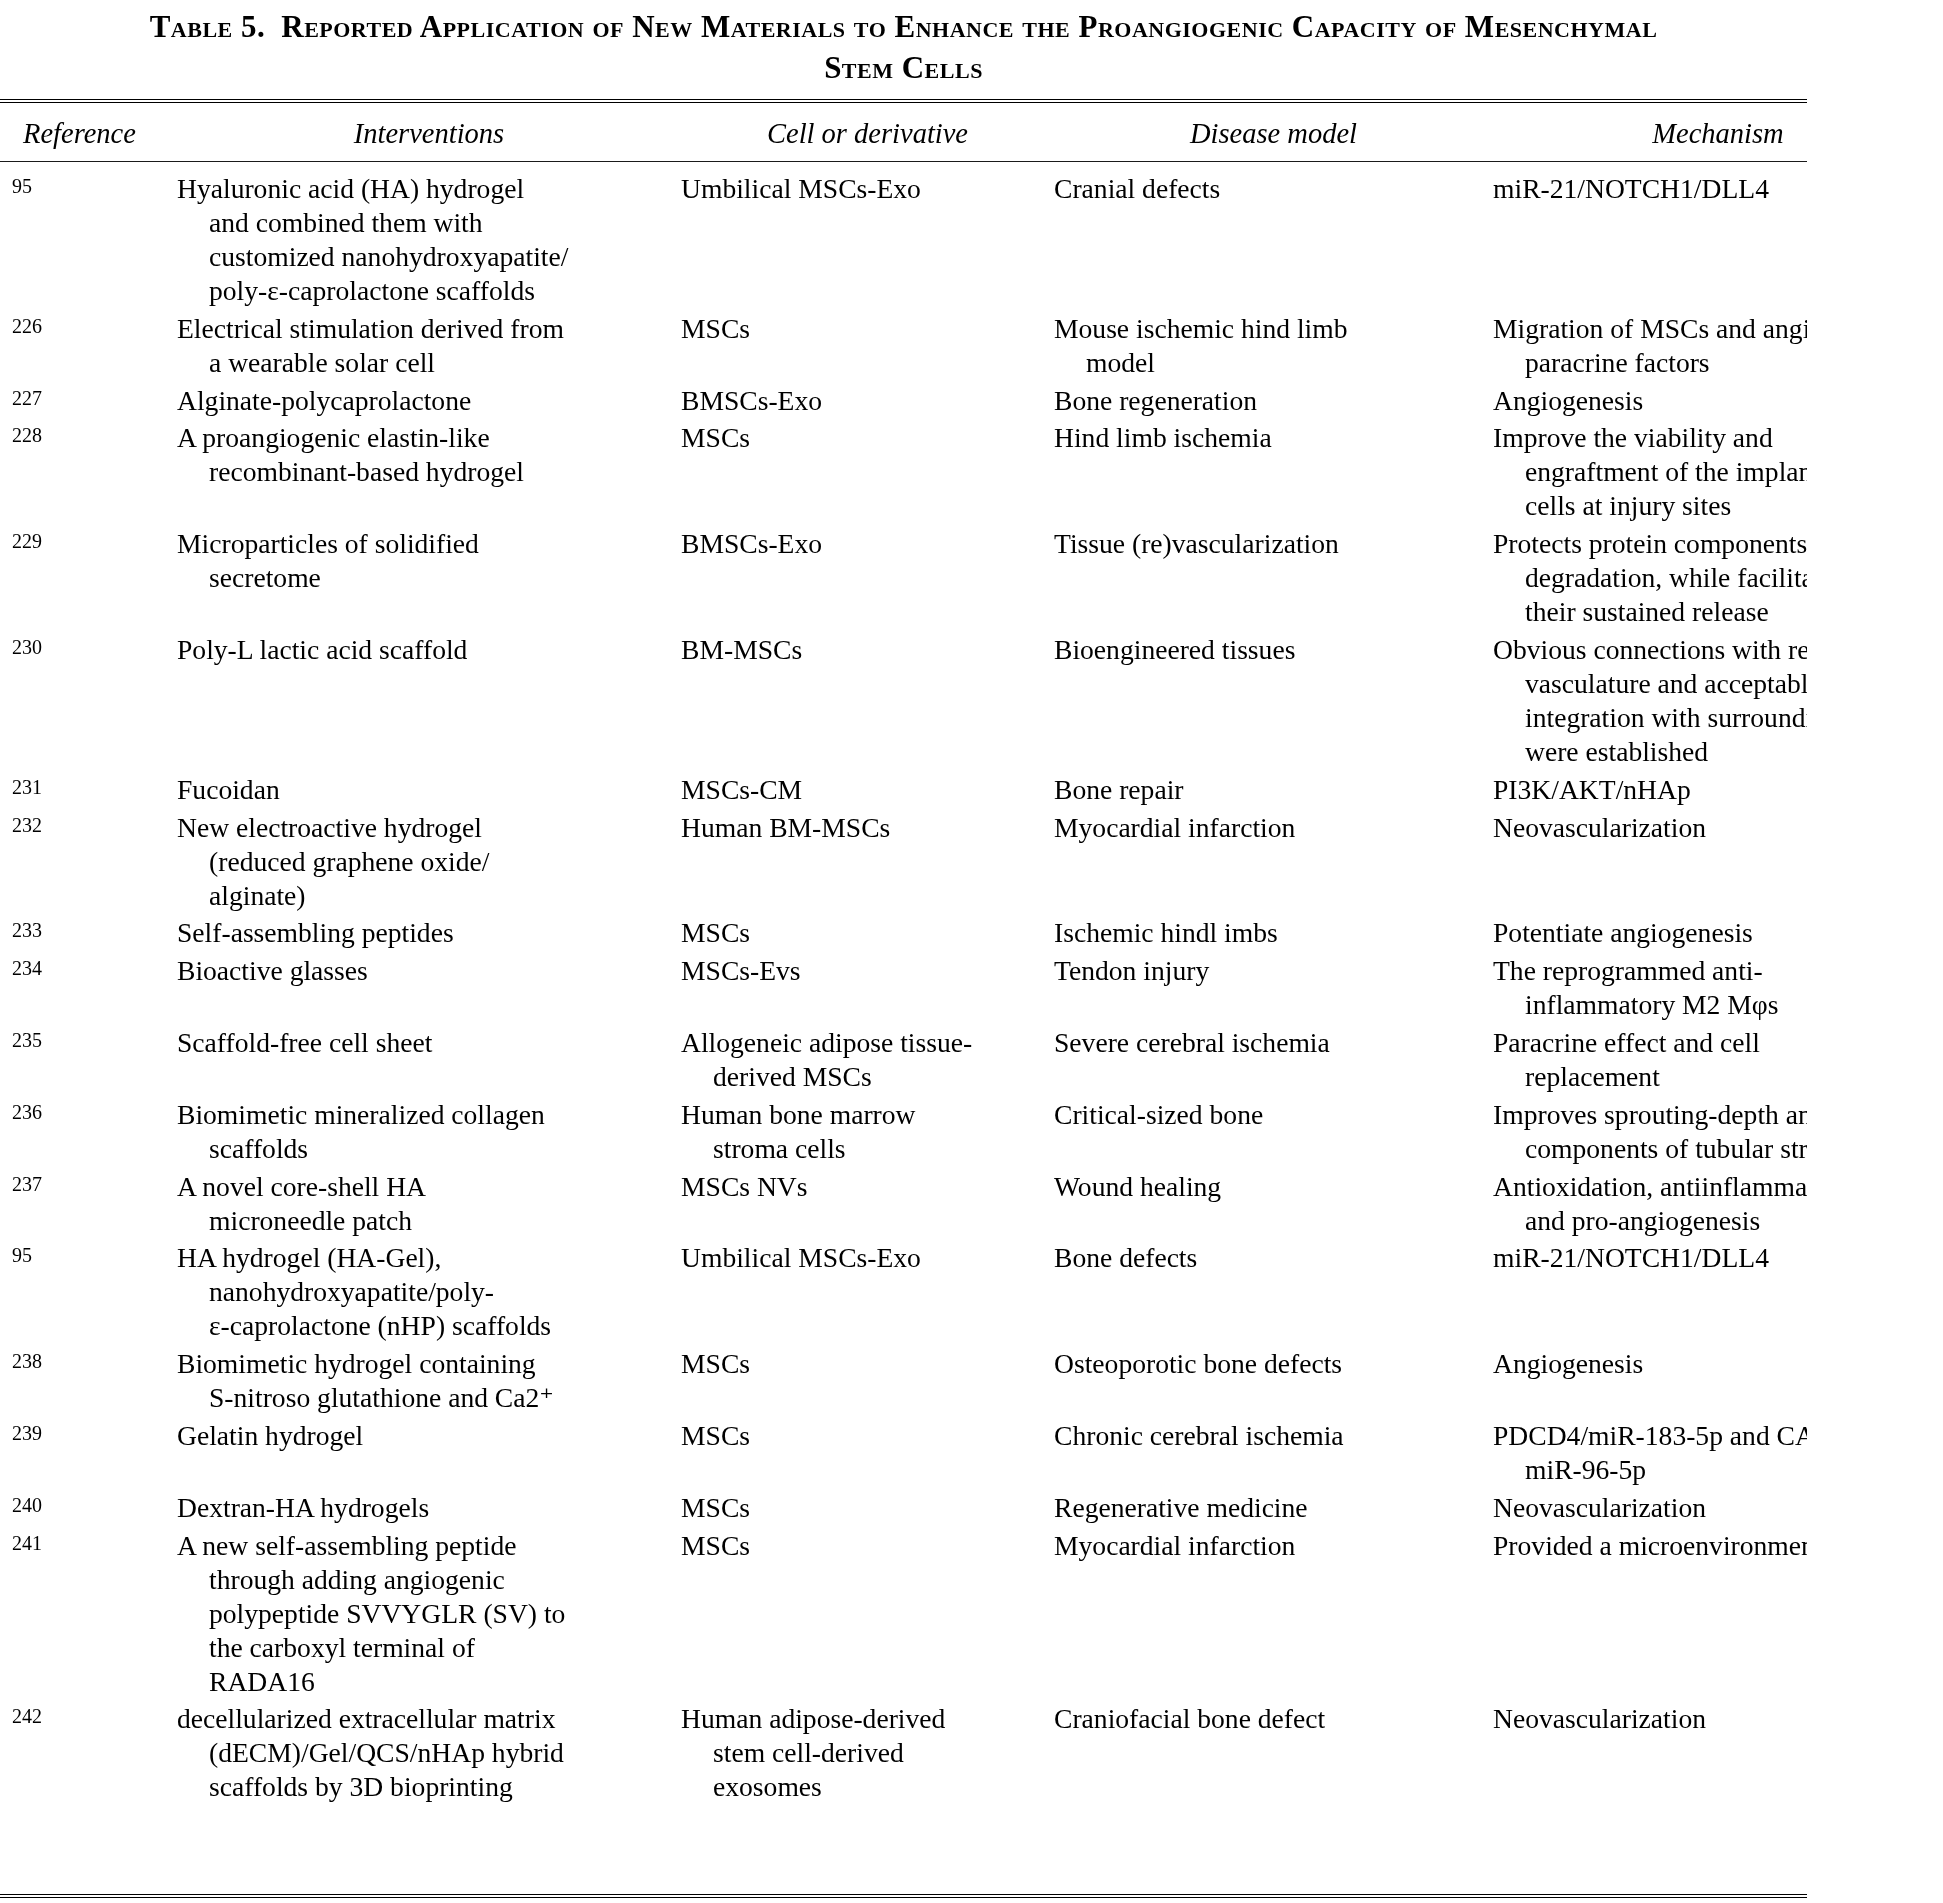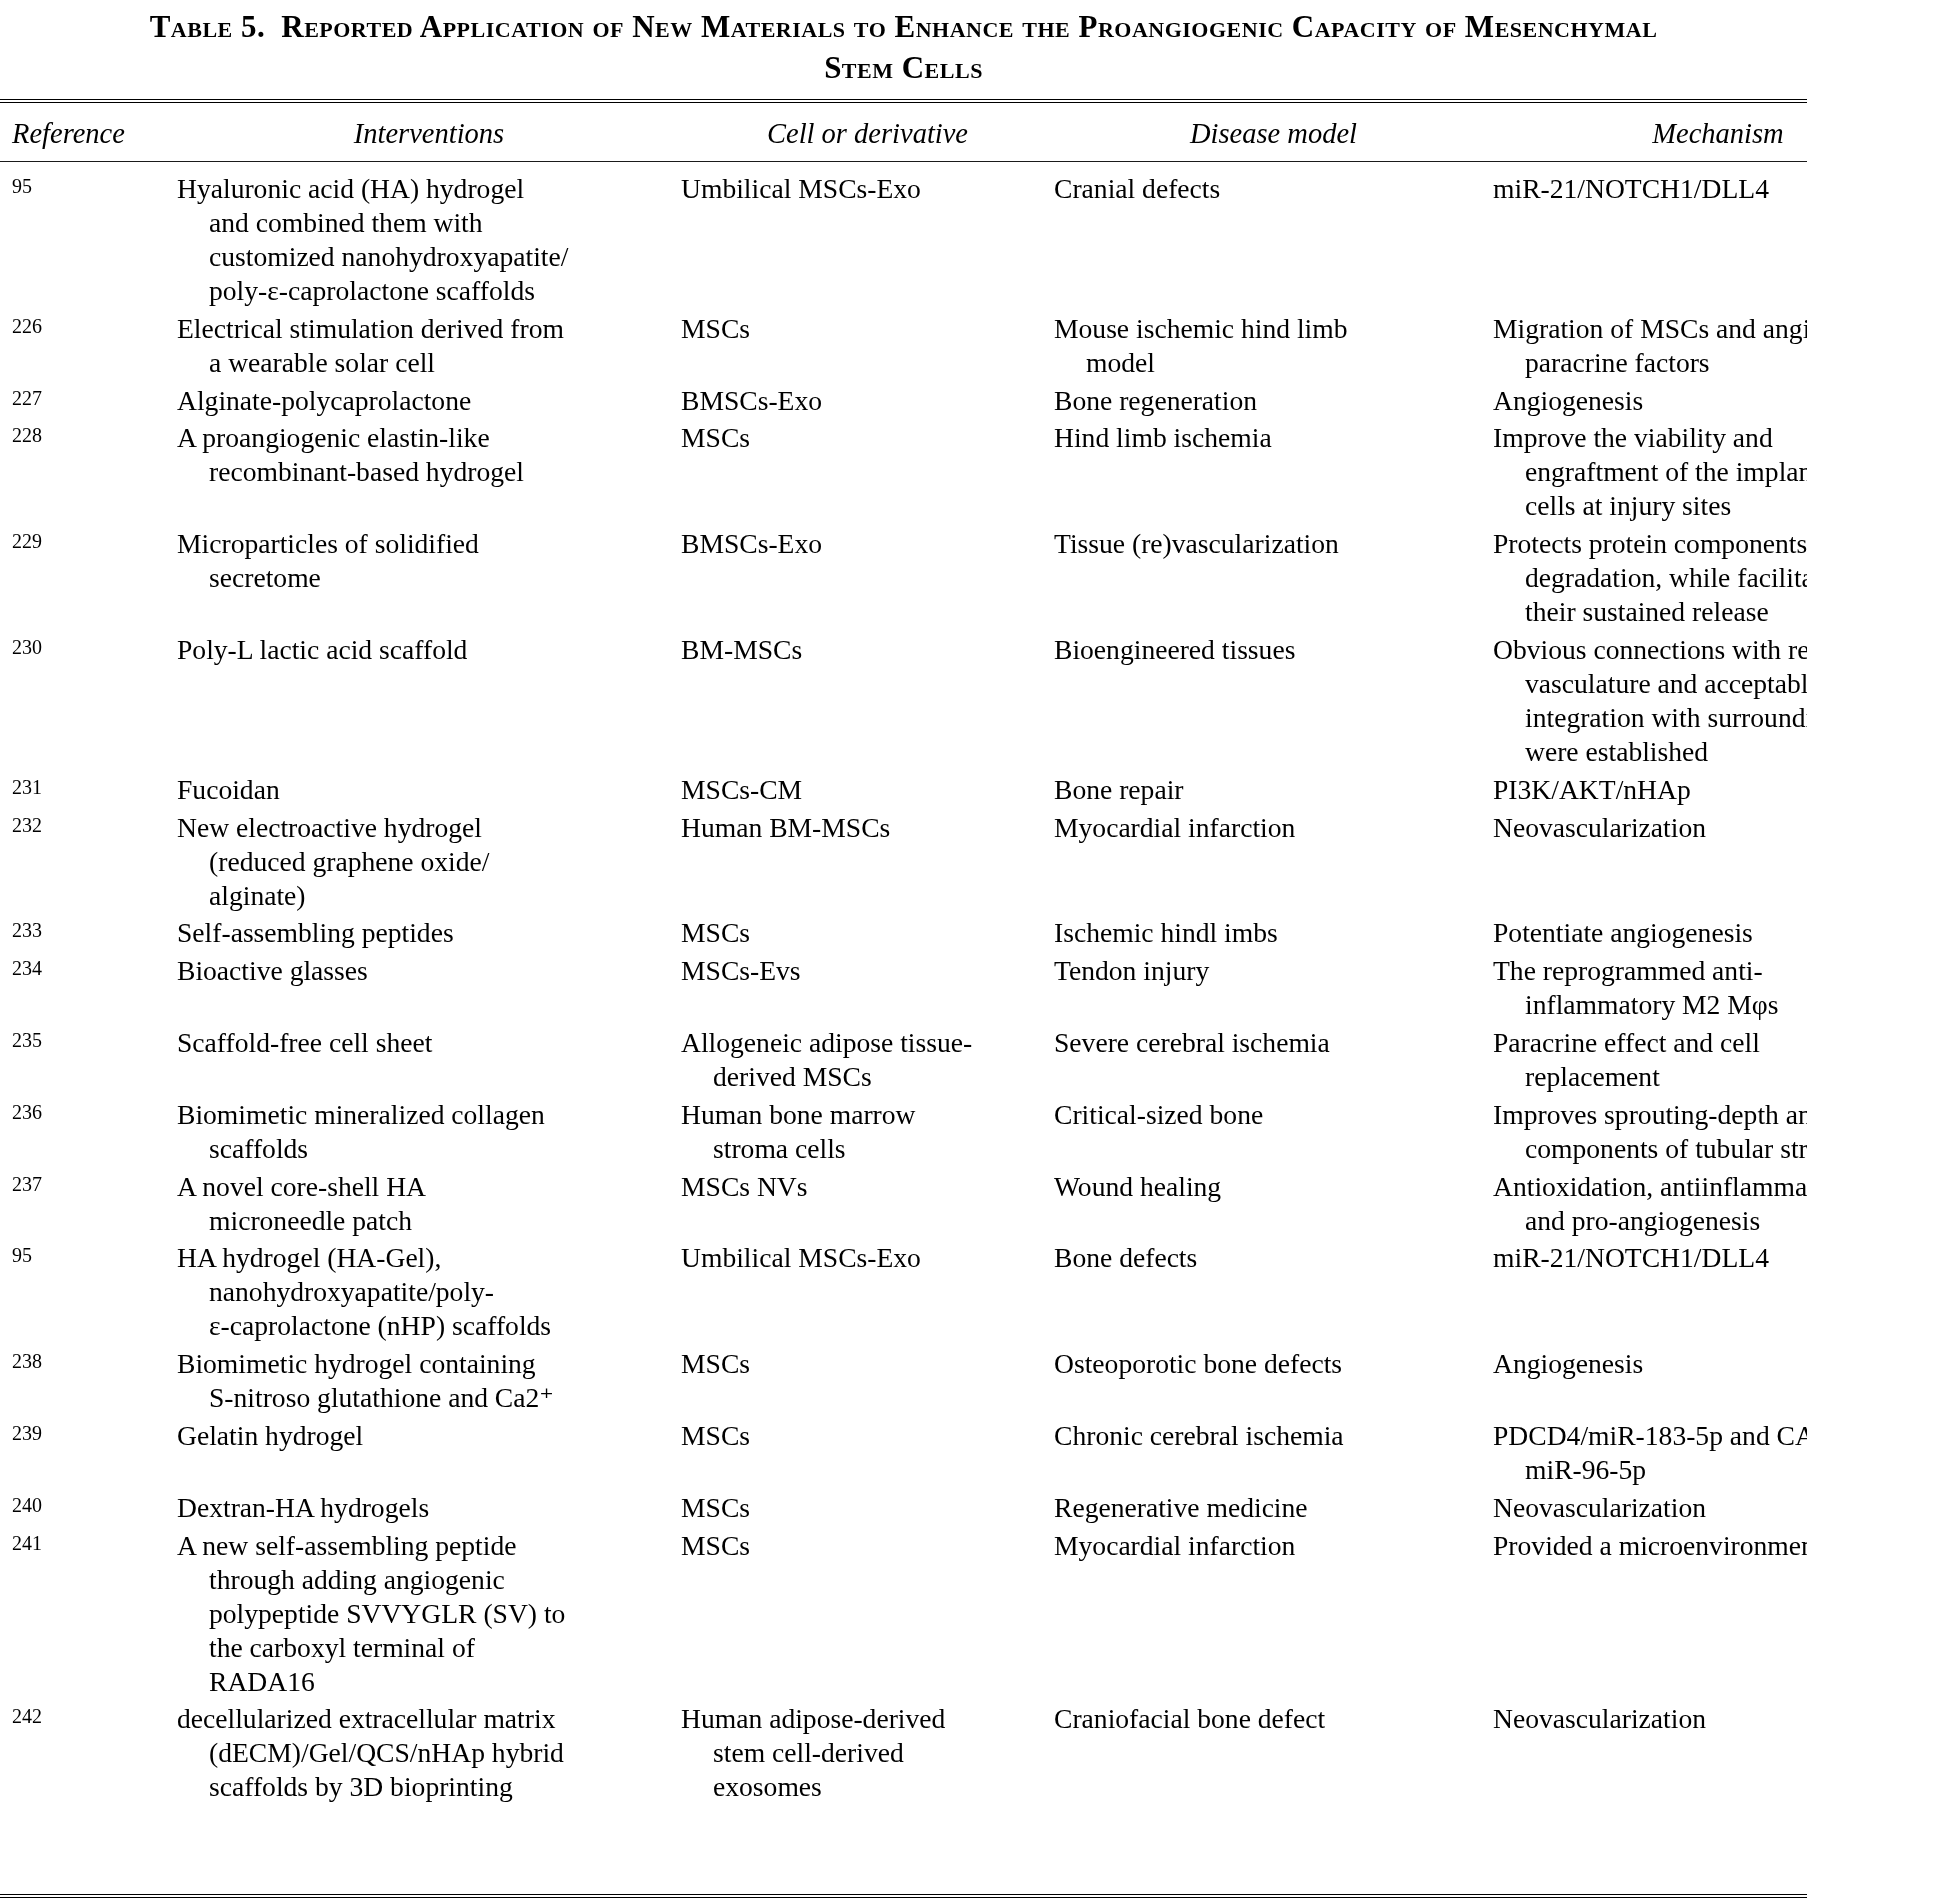--- a/index.html
+++ b/index.html
@@ -38,21 +38,21 @@
   col.c5 { width: 450px; }
   thead th {
     font-style: italic;
     font-weight: normal;
     font-size: 28.5px;
     line-height: 32px;
     text-align: center;
     padding: 15px 0 11.4px 0;
     border-bottom: 1.9px solid #1a1a1a;
   }
-  thead th.h-ref { text-align: left; padding-left: 12px; }
+  thead th.h-ref { text-align: left; padding-left: 23px; }
   tbody td {
     vertical-align: top;
     padding: 3.8px 0 0 0;
     font-size: 27.6px;
     line-height: 34px;
   }
   tbody tr:first-child td { padding-top: 9.5px; }
   .cell {
     padding-left: 32px;
     text-indent: -32px;

